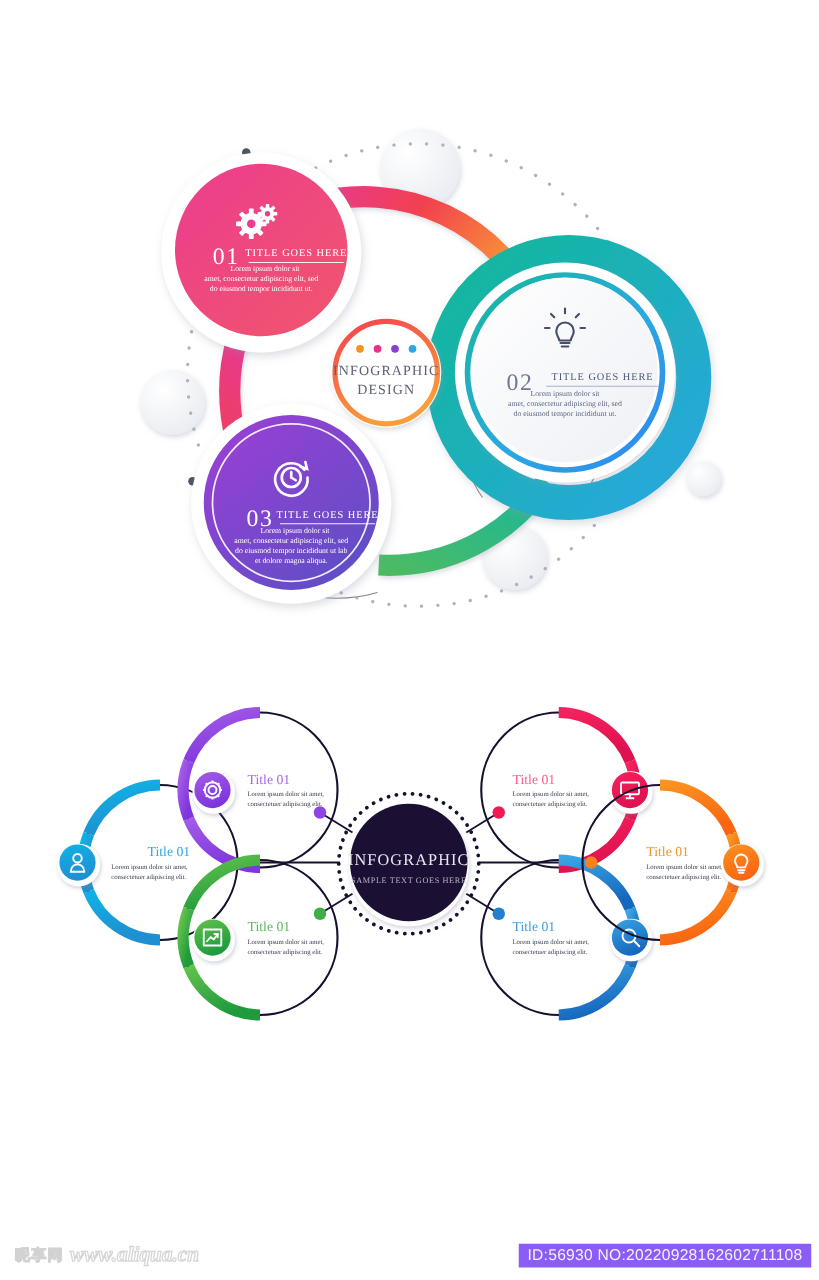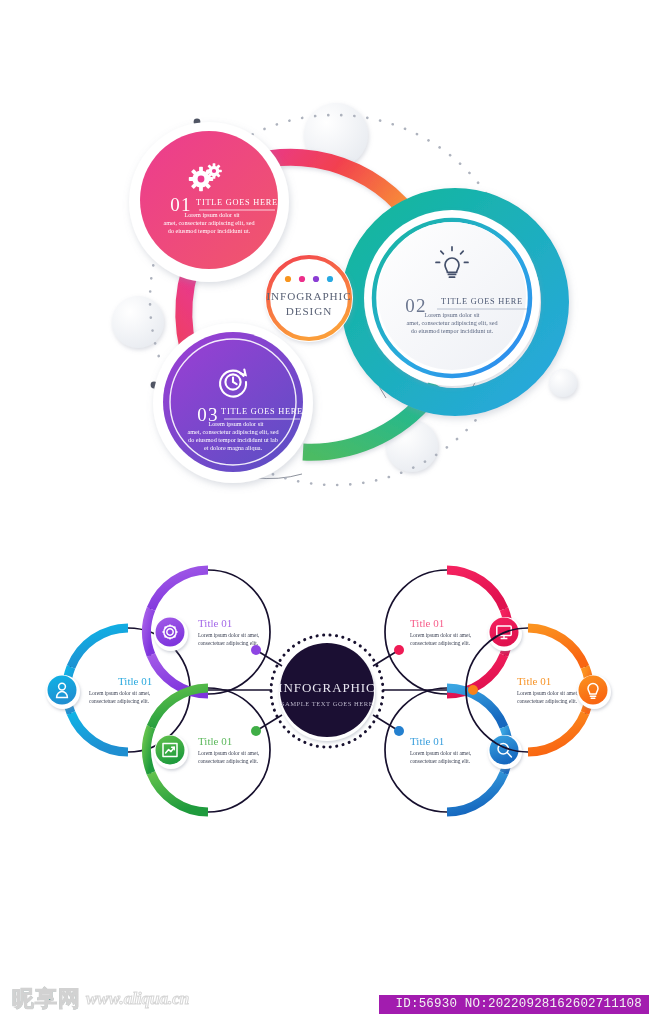--- a/index.html
+++ b/index.html
@@ -14,37 +14,37 @@
   .watermark{
     position:absolute;left:0;bottom:0;width:655px;height:56px;
     background:#ffffff;
   }
   .wm-left{
     position:absolute;left:12px;bottom:10px;
     display:flex;align-items:center;gap:5px;
   }
   .wm-cjk{
     font-family:"Liberation Serif", serif;
-    font-size:22px;font-weight:700;letter-spacing:1px;
+    font-size:12px;font-weight:700;letter-spacing:1px;
     color:#0f766e;
     -webkit-text-stroke:1px #d2d2d2;
     text-shadow:0 0 0 #d2d2d2;
   }
   .wm-url{
     font-family:"Liberation Serif", serif;
     font-size:17px;font-style:italic;font-weight:700;
     color:#ffffff;-webkit-text-stroke:1px #d6d6d6;
     letter-spacing:0px;
   }
   .wm-id{
     position:absolute;right:6px;bottom:10px;
-    background:#a21caf;color:#f2f2f2;
-    font-family:Liberation Mono, monospace;
+    background:#8b5cf6;color:#f2f2f2;
+    font-family:Liberation Sans, sans-serif;
     font-size:12.5px;letter-spacing:.2px;
-    padding:2px 7px 3px 17px;white-space:nowrap;
+    padding:2px 7px 3px 7px;white-space:nowrap;
   }
 </style>
 </head>
 <body>
 
 <div class="stage">
 <svg width="655" height="1024" viewBox="0 0 655 1024" xmlns="http://www.w3.org/2000/svg">
   <defs>
 
     <linearGradient id="g01" x1="0" y1="0" x2="1" y2="1">

